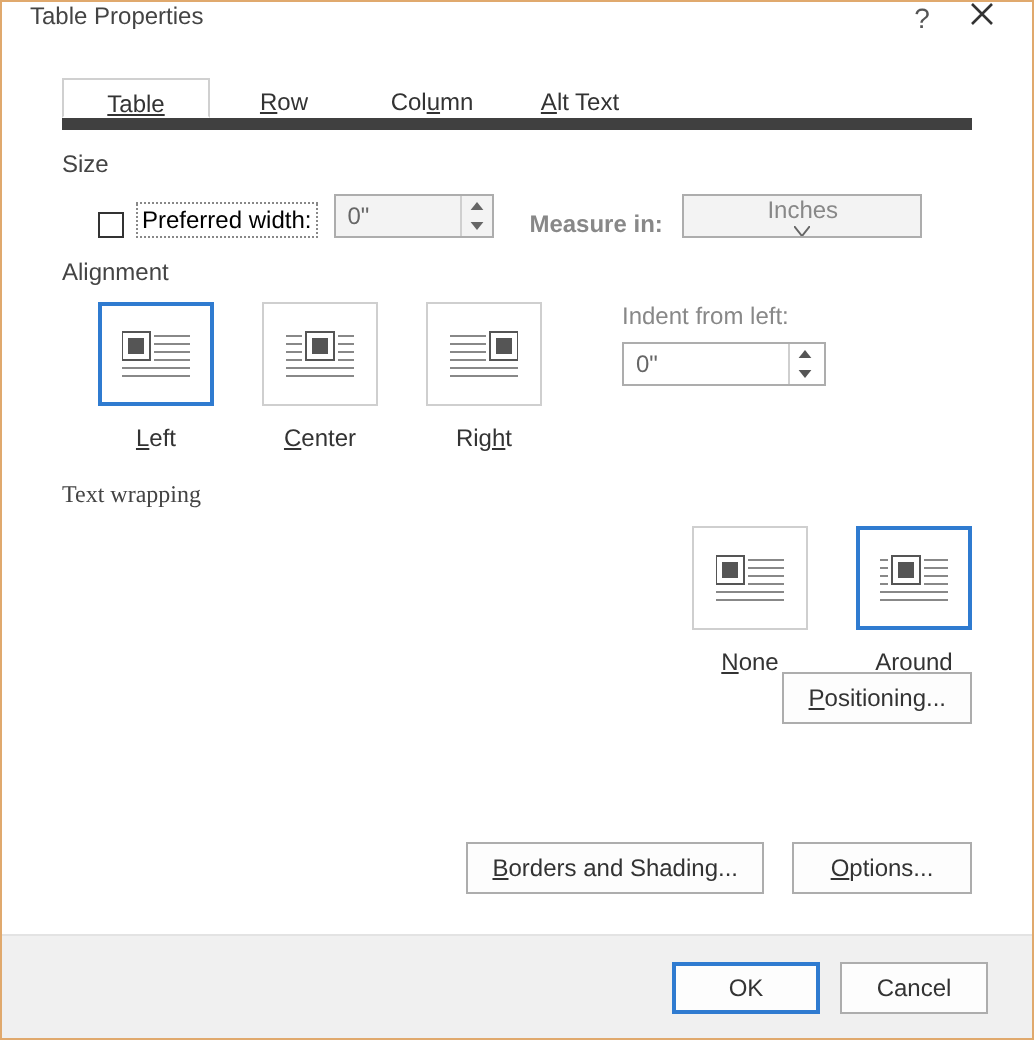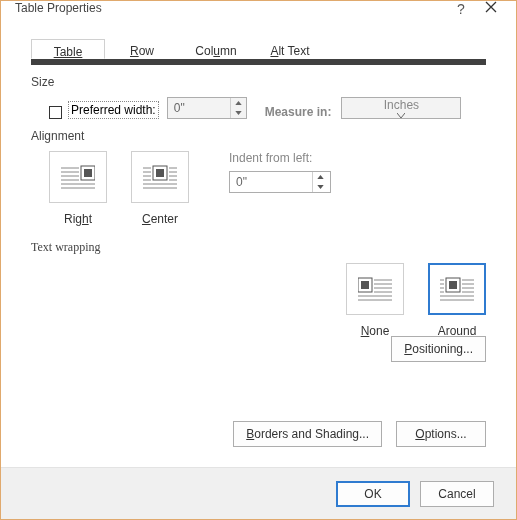--- a/index.html
+++ b/index.html
@@ -91,53 +91,68 @@
       <span class="select disabled">
         <span>Inches</span>
         <svg viewBox="0 0 8 5">
             <path d="M0 0 L4 5 L8 0" stroke="#666" fill="none"></path>
           </svg>
       </span>
     </div>
 
     <div class="section-label">Alignment</div>
     <div class="opts" style="margin-left:18px;">
-      <div class="opt">
-        <div class="box">
-            <svg class="ico" width="34" height="28">
-              <rect x="20" y="3" width="14" height="14" fill="#fff" stroke="#555"></rect>
-              <rect x="23" y="6" width="8" height="8" fill="#555"></rect>
-              <line x1="0" y1="5" x2="18" y2="5" stroke="#888"></line>
-              <line x1="0" y1="9" x2="18" y2="9" stroke="#888"></line>
-              <line x1="0" y1="13" x2="18" y2="13" stroke="#888"></line>
-              <line x1="0" y1="17" x2="18" y2="17" stroke="#888"></line>
-              <line x1="0" y1="21" x2="34" y2="21" stroke="#888"></line>
-              <line x1="0" y1="25" x2="34" y2="25" stroke="#888"></line>
-            </svg>
-          </div>
-        <div class="cap">Rig<span class="u">h</span>t</div>
+      <div class="opt selected">
+        <div class="box">
+            <svg class="ico" width="34" height="28">
+              <rect x="0" y="3" width="14" height="14" fill="#fff" stroke="#555"></rect>
+              <rect x="3" y="6" width="8" height="8" fill="#555"></rect>
+              <line x1="16" y1="5" x2="34" y2="5" stroke="#888"></line>
+              <line x1="16" y1="9" x2="34" y2="9" stroke="#888"></line>
+              <line x1="16" y1="13" x2="34" y2="13" stroke="#888"></line>
+              <line x1="16" y1="17" x2="34" y2="17" stroke="#888"></line>
+              <line x1="0" y1="21" x2="34" y2="21" stroke="#888"></line>
+              <line x1="0" y1="25" x2="34" y2="25" stroke="#888"></line>
+            </svg>
+          </div>
+        <div class="cap"><span class="u">L</span>eft</div>
       </div>
       <div class="opt">
         <div class="box">
             <svg class="ico" width="34" height="28">
               <rect x="10" y="3" width="14" height="14" fill="#fff" stroke="#555"></rect>
               <rect x="13" y="6" width="8" height="8" fill="#555"></rect>
               <line x1="0" y1="5" x2="8" y2="5" stroke="#888"></line>
               <line x1="26" y1="5" x2="34" y2="5" stroke="#888"></line>
               <line x1="0" y1="9" x2="8" y2="9" stroke="#888"></line>
               <line x1="26" y1="9" x2="34" y2="9" stroke="#888"></line>
               <line x1="0" y1="13" x2="8" y2="13" stroke="#888"></line>
               <line x1="26" y1="13" x2="34" y2="13" stroke="#888"></line>
               <line x1="0" y1="17" x2="8" y2="17" stroke="#888"></line>
               <line x1="26" y1="17" x2="34" y2="17" stroke="#888"></line>
               <line x1="0" y1="21" x2="34" y2="21" stroke="#888"></line>
               <line x1="0" y1="25" x2="34" y2="25" stroke="#888"></line>
             </svg>
           </div>
         <div class="cap"><span class="u">C</span>enter</div>
+      </div>
+      <div class="opt">
+        <div class="box">
+            <svg class="ico" width="34" height="28">
+              <rect x="20" y="3" width="14" height="14" fill="#fff" stroke="#555"></rect>
+              <rect x="23" y="6" width="8" height="8" fill="#555"></rect>
+              <line x1="0" y1="5" x2="18" y2="5" stroke="#888"></line>
+              <line x1="0" y1="9" x2="18" y2="9" stroke="#888"></line>
+              <line x1="0" y1="13" x2="18" y2="13" stroke="#888"></line>
+              <line x1="0" y1="17" x2="18" y2="17" stroke="#888"></line>
+              <line x1="0" y1="21" x2="34" y2="21" stroke="#888"></line>
+              <line x1="0" y1="25" x2="34" y2="25" stroke="#888"></line>
+            </svg>
+          </div>
+        <div class="cap">Rig<span class="u">h</span>t</div>
       </div>
       <div class="indent-block">
         <div class="lbl">Indent from left:</div>
         <span class="spinner" style="width:102px;">
           <input style="width: 82px;" value="0&quot;">
           <span class="btns">
             <div>
                 <svg viewBox="0 0 8 5">
                   <path d="M0 5 L4 0 L8 5 Z" fill="#555"></path>
                 </svg>

